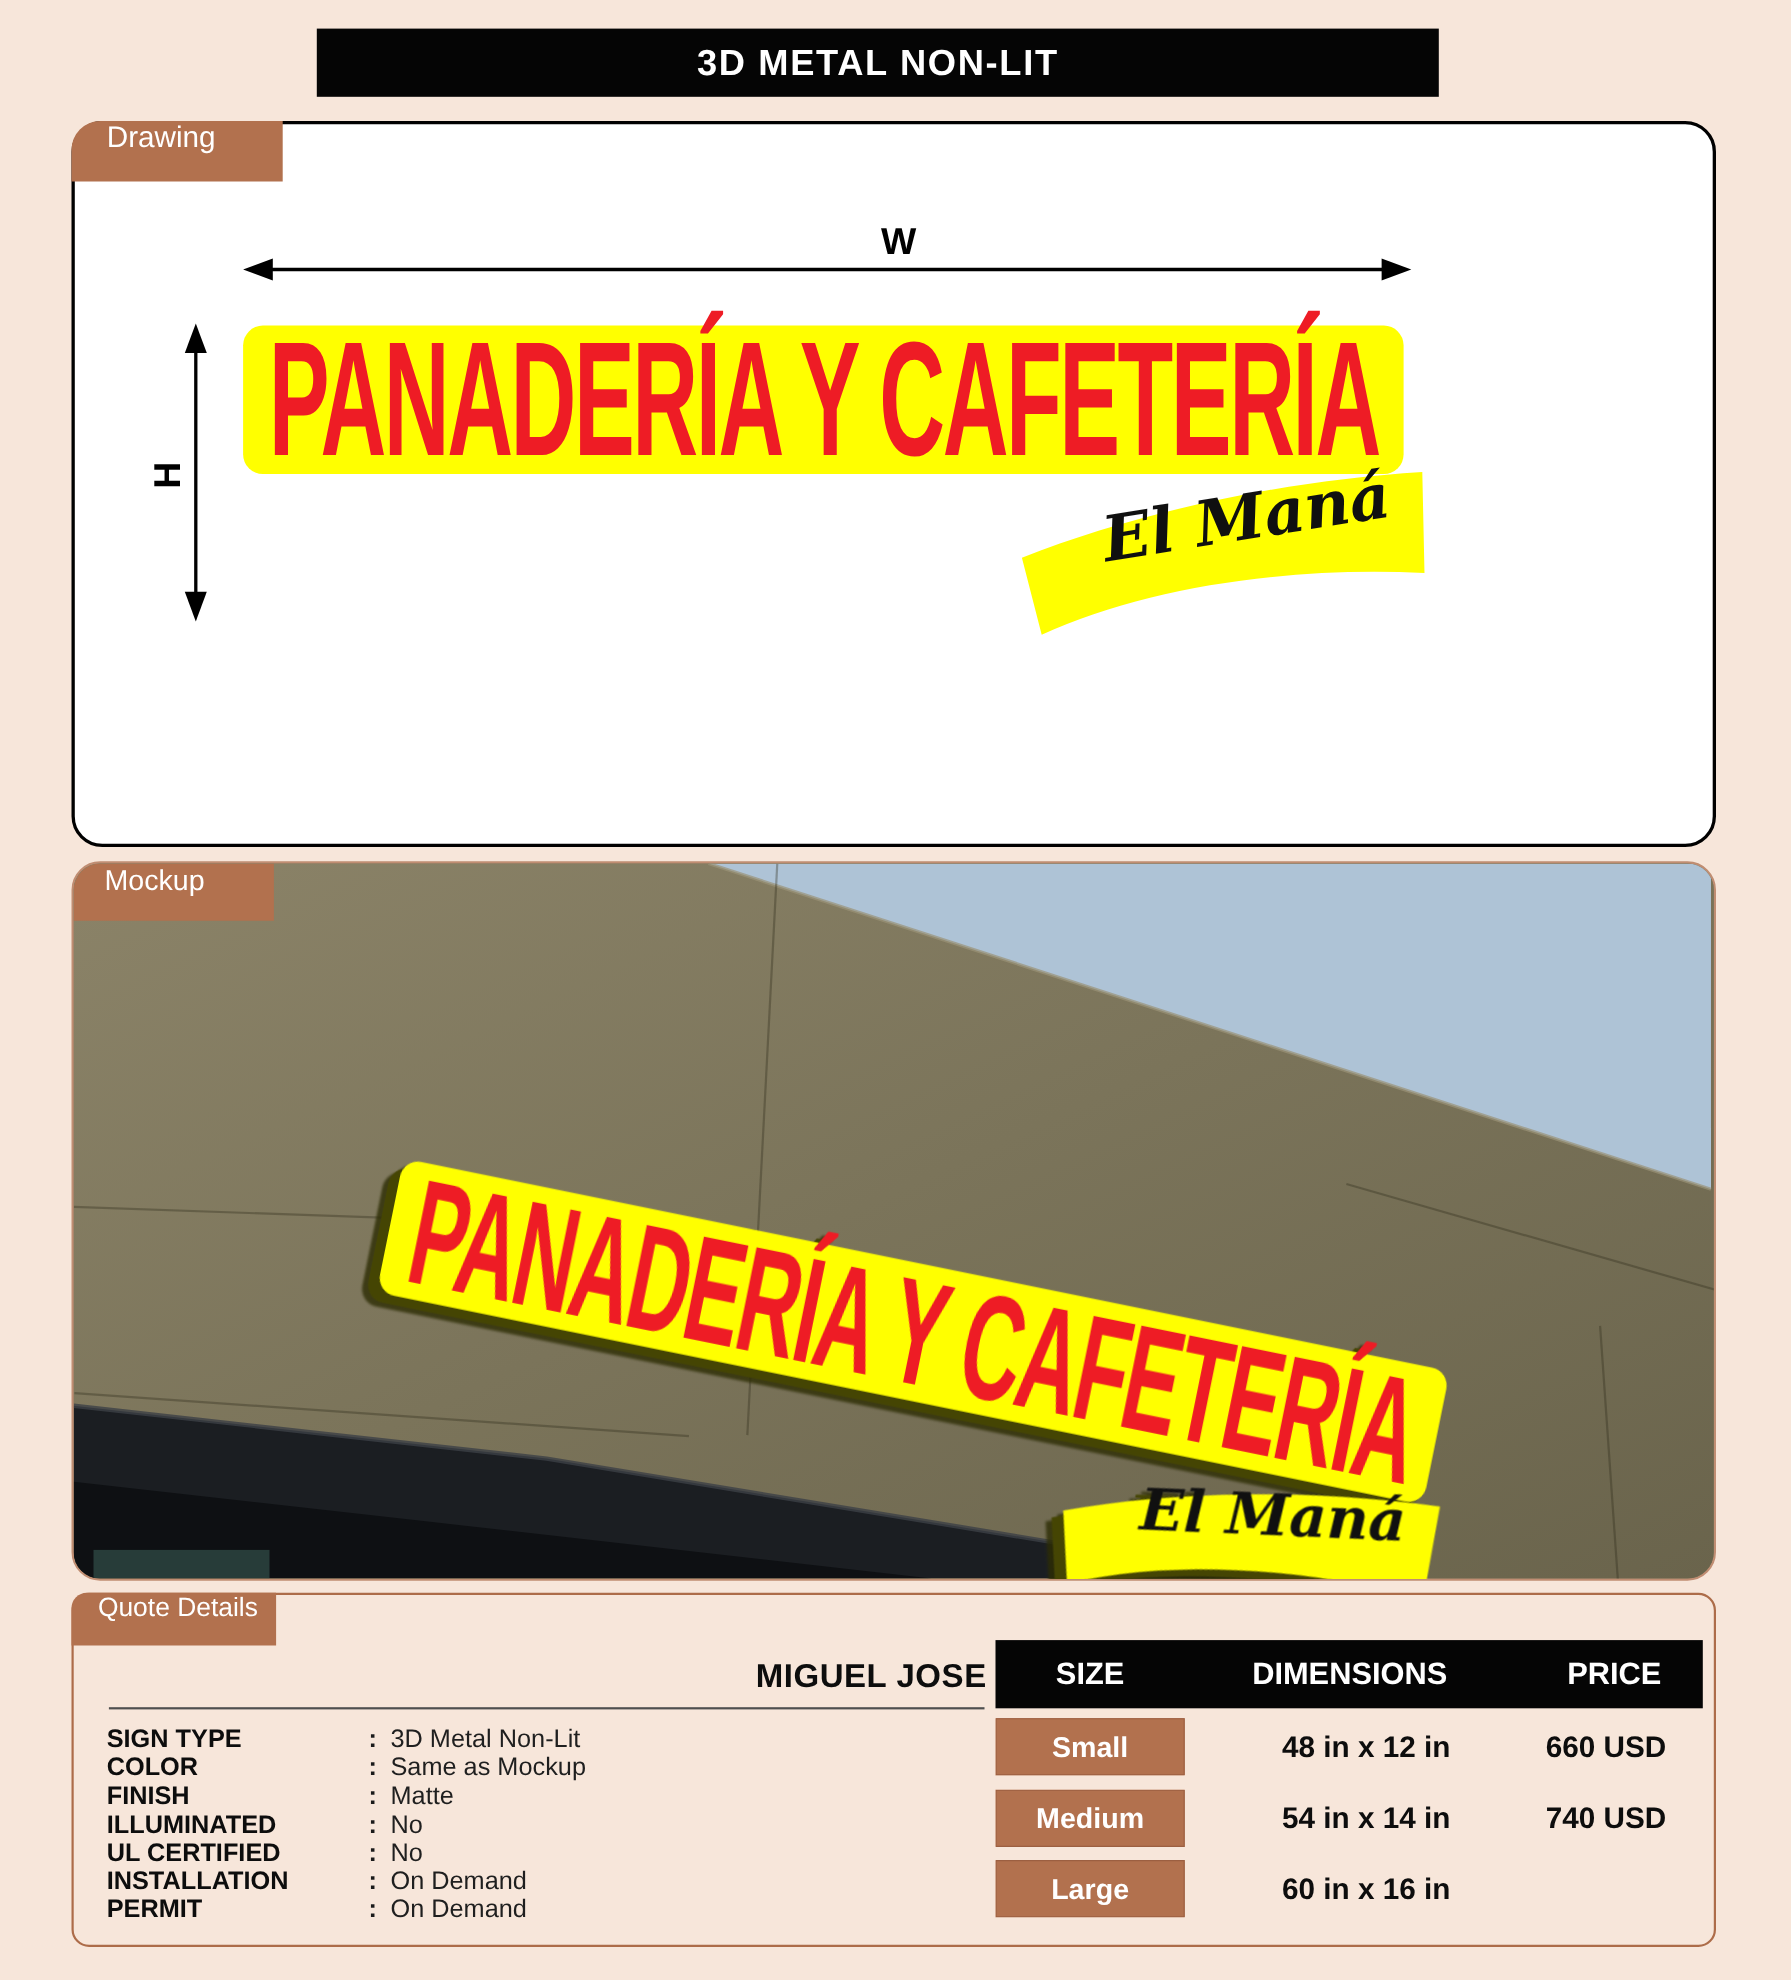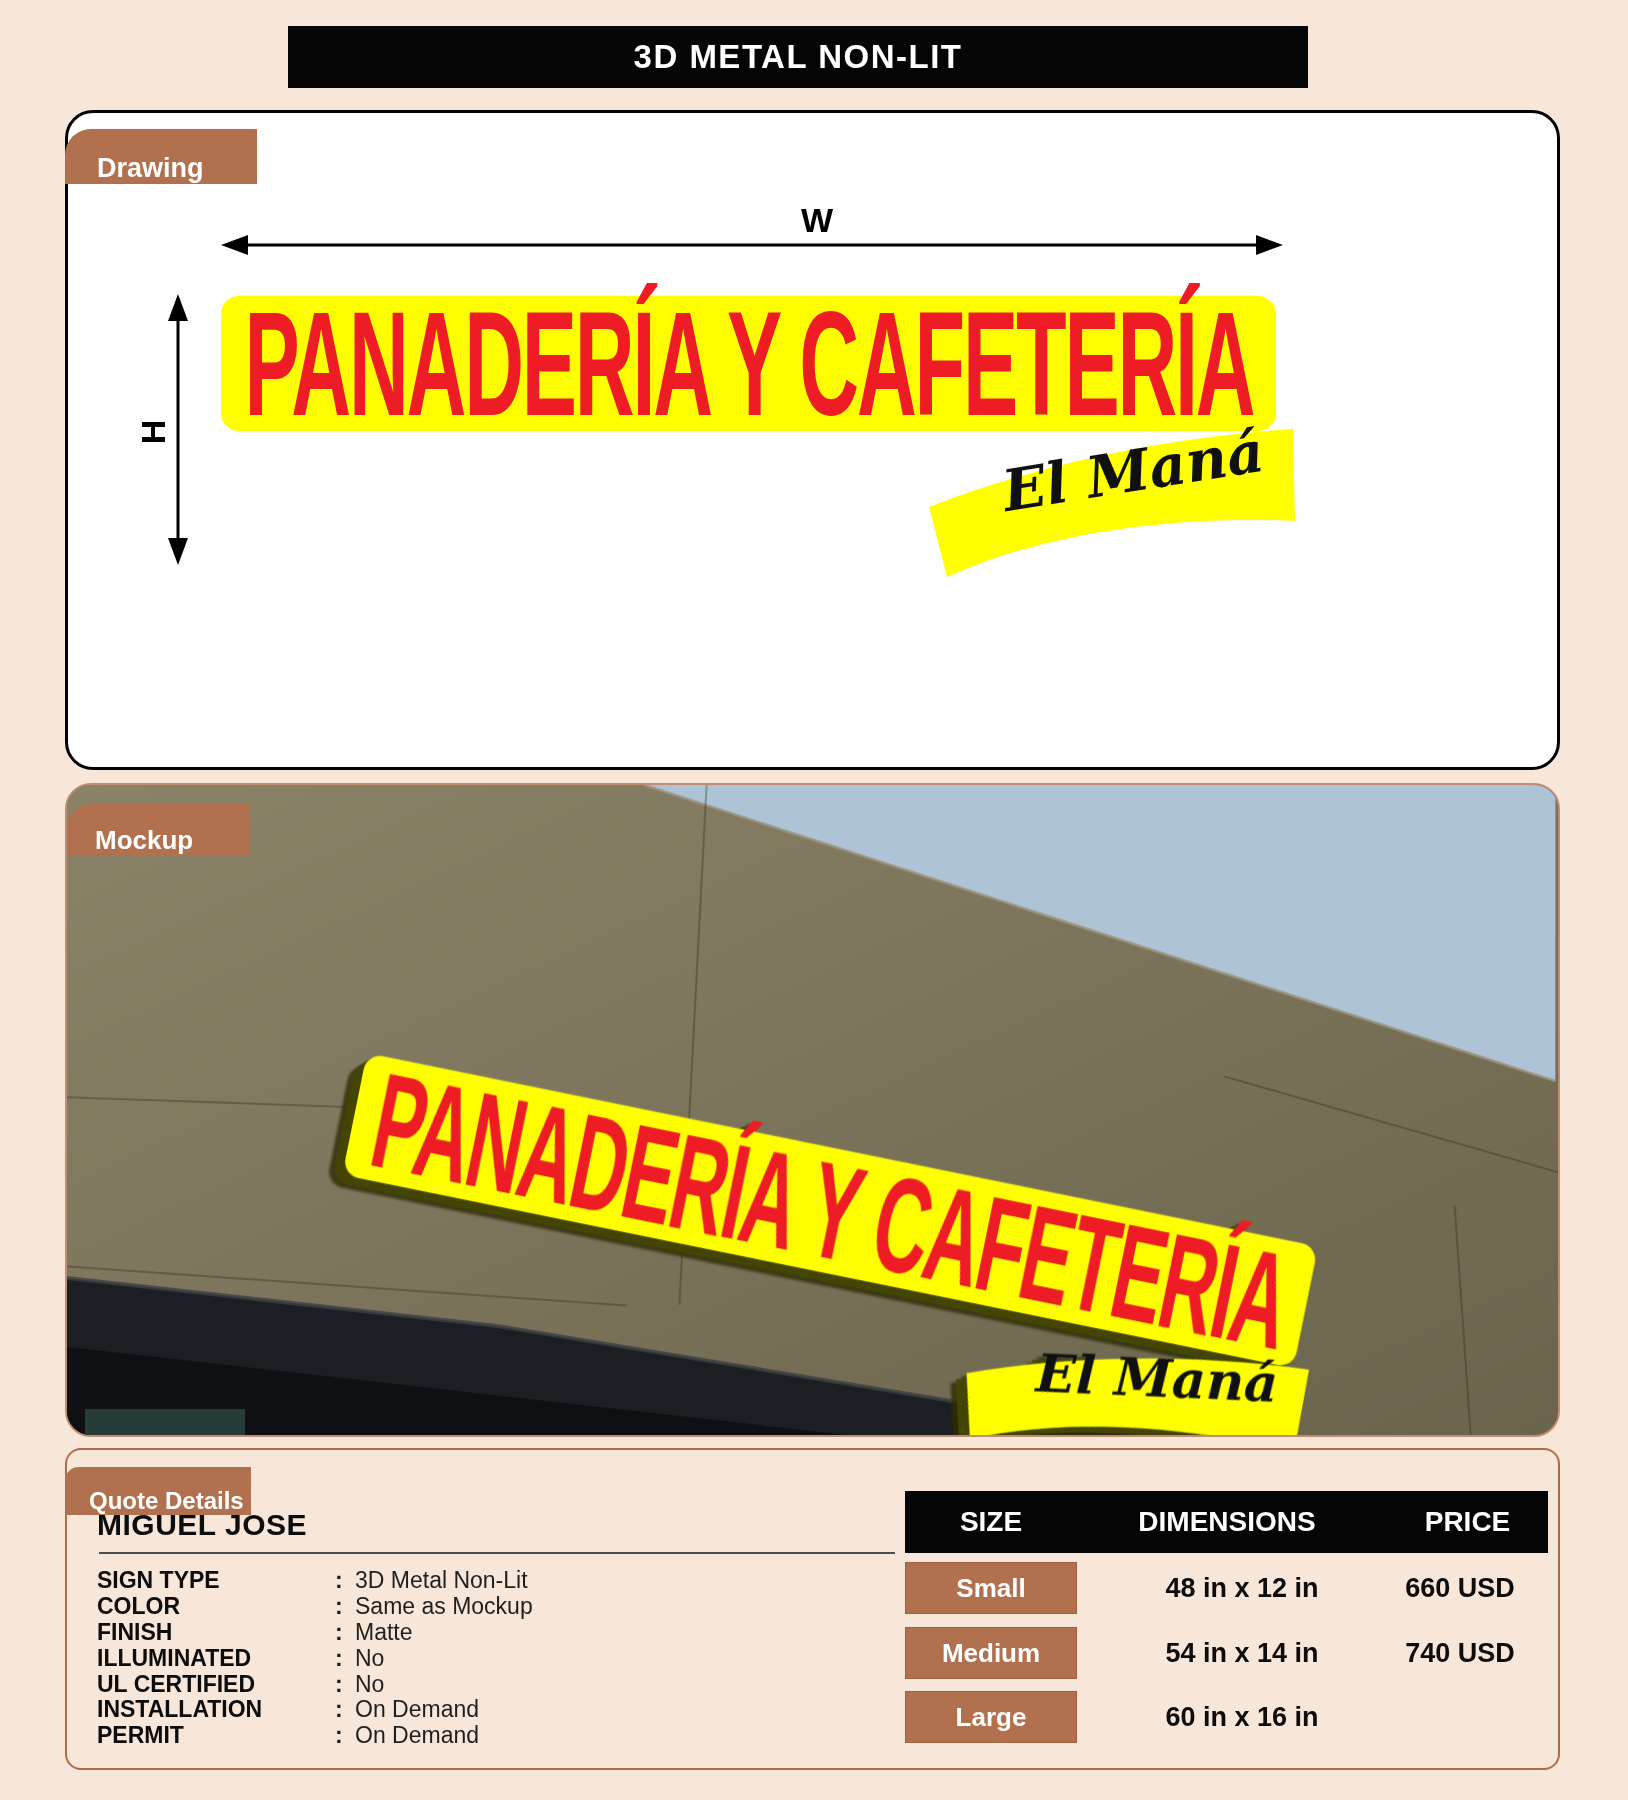--- a/index.html
+++ b/index.html
@@ -12,22 +12,22 @@
   
   .title-bar{
     position:absolute;left:288px;top:26px;width:1020px;height:62px;
     background:#050505;display:flex;align-items:center;justify-content:center;
   }
   .title-bar span{
     color:#ffffff;font-size:33px;font-weight:800;letter-spacing:1.5px;white-space:nowrap;
   }
   
   .tag{
-    position:absolute;background:#b2714e;color:#fff;font-weight:700;
-    display:flex;align-items:flex-end;z-index:30;margin-top:19px;
+    position:absolute;background:#b2714e;color:#fff;font-weight:400;
+    display:flex;align-items:flex-start;z-index:30;
   }
   
   .drawing-panel{
     position:absolute;left:65px;top:110px;width:1495px;height:660px;
     background:#ffffff;border:3px solid #000;border-radius:28px;box-sizing:border-box;
   }
   .drawing-tag{
     left:-3px;top:-3px;width:192px;height:55px;
     border-radius:26px 0 0 0;font-size:27px;padding-left:32px;box-sizing:border-box;
   }
@@ -84,21 +84,21 @@
   
   .quote-panel{
     position:absolute;left:65px;top:1448px;width:1495px;height:322px;
     border:2px solid #ad6c49;border-radius:16px;box-sizing:border-box;
   }
   .quote-tag{
     left:-2px;top:-2px;width:186px;height:48px;
     border-radius:14px 0 0 0;font-size:24px;padding-left:24px;box-sizing:border-box;
   }
   .customer-name{
-    position:absolute;left:30px;top:58px;width:800px;text-align:left;
+    position:absolute;left:30px;top:58px;width:800px;text-align:right;
     font-size:30px;font-weight:800;color:#0d0d0d;letter-spacing:.5px;
   }
   .customer-underline{
     position:absolute;left:32px;top:102px;width:796px;height:2px;background:#4f4f4f;
   }
   .details{position:absolute;left:30px;top:118px;width:780px;}
   .detail-row{display:flex;height:25.8px;align-items:center;}
   .detail-row .lbl{width:238px;font-size:23px;font-weight:800;color:#0d0d0d;}
   .detail-row .sep{width:20px;font-size:23px;font-weight:800;color:#1a1a1a;}
   .detail-row .val{font-size:23px;font-weight:400;color:#1f1f1f;}

